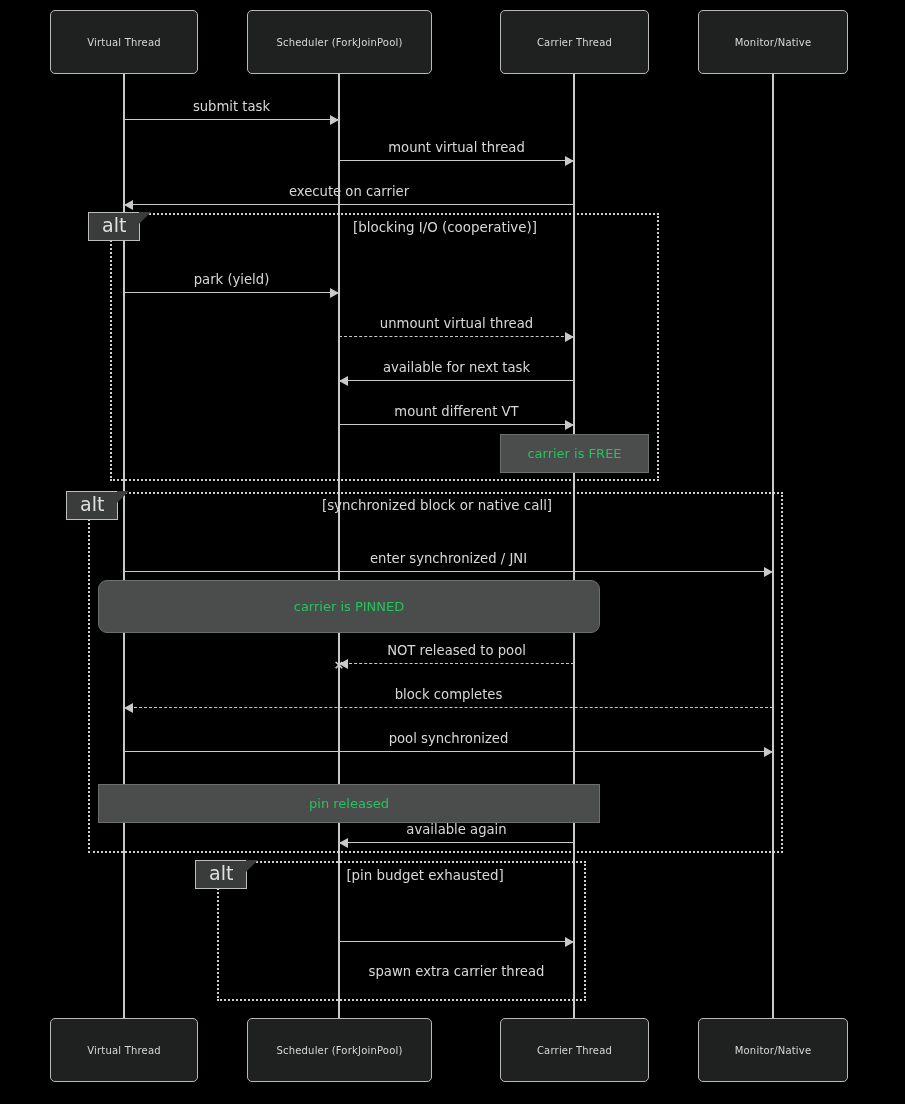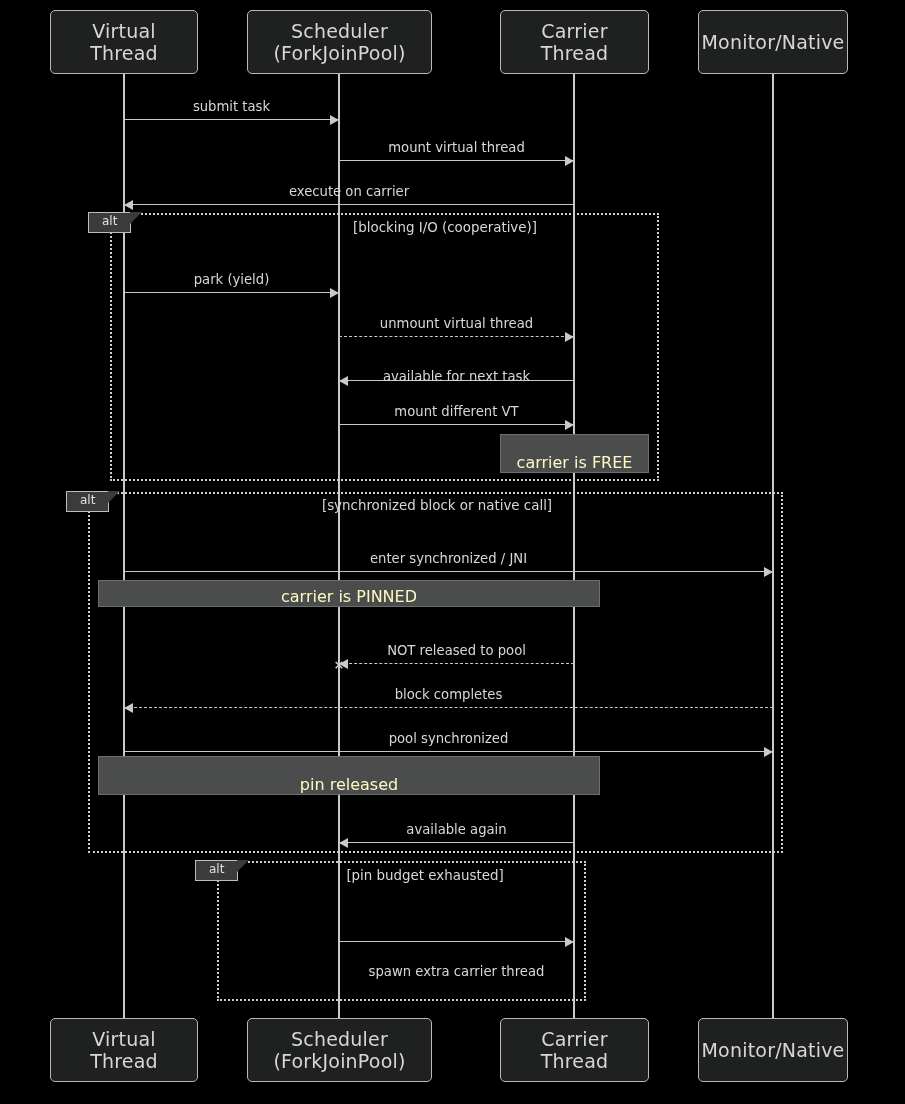--- a/index.html
+++ b/index.html
@@ -23,21 +23,21 @@
   .participant {
     position: absolute;
     box-sizing: border-box;
     background: #1f2020;
     border: 1px solid #b9b9b9;
     border-radius: 5px;
     display: flex;
     align-items: center;
     justify-content: center;
     color: #d7d7d7;
-    font-size: 19px;
+    font-size: 10px;
     letter-spacing: .2px;
     text-align: center;
     padding: 0 6px;
   }
 
   
   .lifeline {
     position: absolute;
     width: 2px;
     background: #c9c9c9;
@@ -87,21 +87,21 @@
     position: absolute;
     box-sizing: border-box;
     border: 2px dotted #cfcfcf;
     background: transparent;
   }
   .frame-tag {
     position: absolute;
     background: #3a3b3b;
     border: 1px solid #bdbdbd;
     color: #e0e0e0;
-    font-size: 12px;
+    font-size: 19px;
     padding: 2px 13px 3px 13px;
     line-height: 1.15;
     box-sizing: border-box;
   }
   .frame-tag::after {
     content: "";
     position: absolute;
     right: -12px;
     top: -1px;
     width: 0;
@@ -117,24 +117,24 @@
     white-space: nowrap;
     transform: translateX(-50%);
   }
 
   
   .note {
     position: absolute;
     box-sizing: border-box;
     background: #4b4c4c;
     border: 1px solid #6d6e6e;
-    color: #fef9c3;
-    font-size: 16px;
+    color: #22c55e;
+    font-size: 13px;
     display: flex;
-    align-items: flex-end;
+    align-items: center;
     justify-content: center;
     text-align: center;
     padding: 0 8px;
   }
   .note.left-align { justify-content: flex-start; }
 </style>
 </head>
 <body>
 
 <div id="canvas">
@@ -185,21 +185,21 @@
     <div class="arrowhead left" style="top: 200px; left: 124px;"></div>
     <div class="msg-label" style="left: 349px; top: 184px;">execute on carrier</div>
     <div class="msg" style="left: 124px; top: 292px; width: 215px;"></div>
     <div class="arrowhead right" style="top: 288px; left: 330px;"></div>
     <div class="msg-label" style="left: 231.5px; top: 272px;">park (yield)</div>
     <div class="msg dashed" style="left: 339px; top: 336px; width: 235px;"></div>
     <div class="arrowhead right" style="top: 332px; left: 565px;"></div>
     <div class="msg-label" style="left: 456.5px; top: 316px;">unmount virtual thread</div>
     <div class="msg" style="left: 339px; top: 380px; width: 235px;"></div>
     <div class="arrowhead left" style="top: 376px; left: 339px;"></div>
-    <div class="msg-label" style="left: 456.5px; top: 360px; margin-top: 9px;">available for next task</div>
+    <div class="msg-label" style="left: 456.5px; top: 360px;">available for next task</div>
     <div class="msg" style="left: 339px; top: 424px; width: 235px;"></div>
     <div class="arrowhead right" style="top: 420px; left: 565px;"></div>
     <div class="msg-label" style="left: 456.5px; top: 404px;">mount different VT</div>
     <div class="msg" style="left: 124px; top: 571px; width: 649px;"></div>
     <div class="arrowhead right" style="top: 567px; left: 764px;"></div>
     <div class="msg-label" style="left: 448.5px; top: 551px;">enter synchronized / JNI</div>
     <div class="msg dashed" style="left: 339px; top: 663px; width: 235px;"></div>
     <div class="arrowhead left" style="top: 659px; left: 339px;"></div>
     <div class="xmark" style="left: 339px; top: 664px;">×</div>
     <div class="msg-label" style="left: 456.5px; top: 643px;">NOT released to pool</div>
@@ -211,19 +211,19 @@
     <div class="msg-label" style="left: 448.5px; top: 731px;">pool synchronized</div>
     <div class="msg" style="left: 339px; top: 842px; width: 235px;"></div>
     <div class="arrowhead left" style="top: 838px; left: 339px;"></div>
     <div class="msg-label" style="left: 456.5px; top: 822px;">available again</div>
     <div class="msg" style="left: 339px; top: 941px; width: 235px;"></div>
     <div class="arrowhead right" style="top: 937px; left: 565px;"></div>
     <div class="msg-label" style="left: 456.5px; top: 964px;">spawn extra carrier thread</div>
     <div class="note" style="left: 500px; top: 434px; width: 149px; height: 39px;">
       <span>carrier is FREE</span>
     </div>
-    <div class="note" style="left: 98px; top: 580px; width: 502px; height: 27px;">
+    <div class="note" style="left: 98px; top: 580px; width: 502px; height: 53px; border-radius: 9px;">
       <span>carrier is PINNED</span>
     </div>
-    <div class="note" style="left: 98px; top: 756px; width: 502px; height: 39px;">
+    <div class="note" style="left: 98px; top: 784px; width: 502px; height: 39px;">
       <span>pin released</span>
     </div>
   </div>
 
 </body></html>

